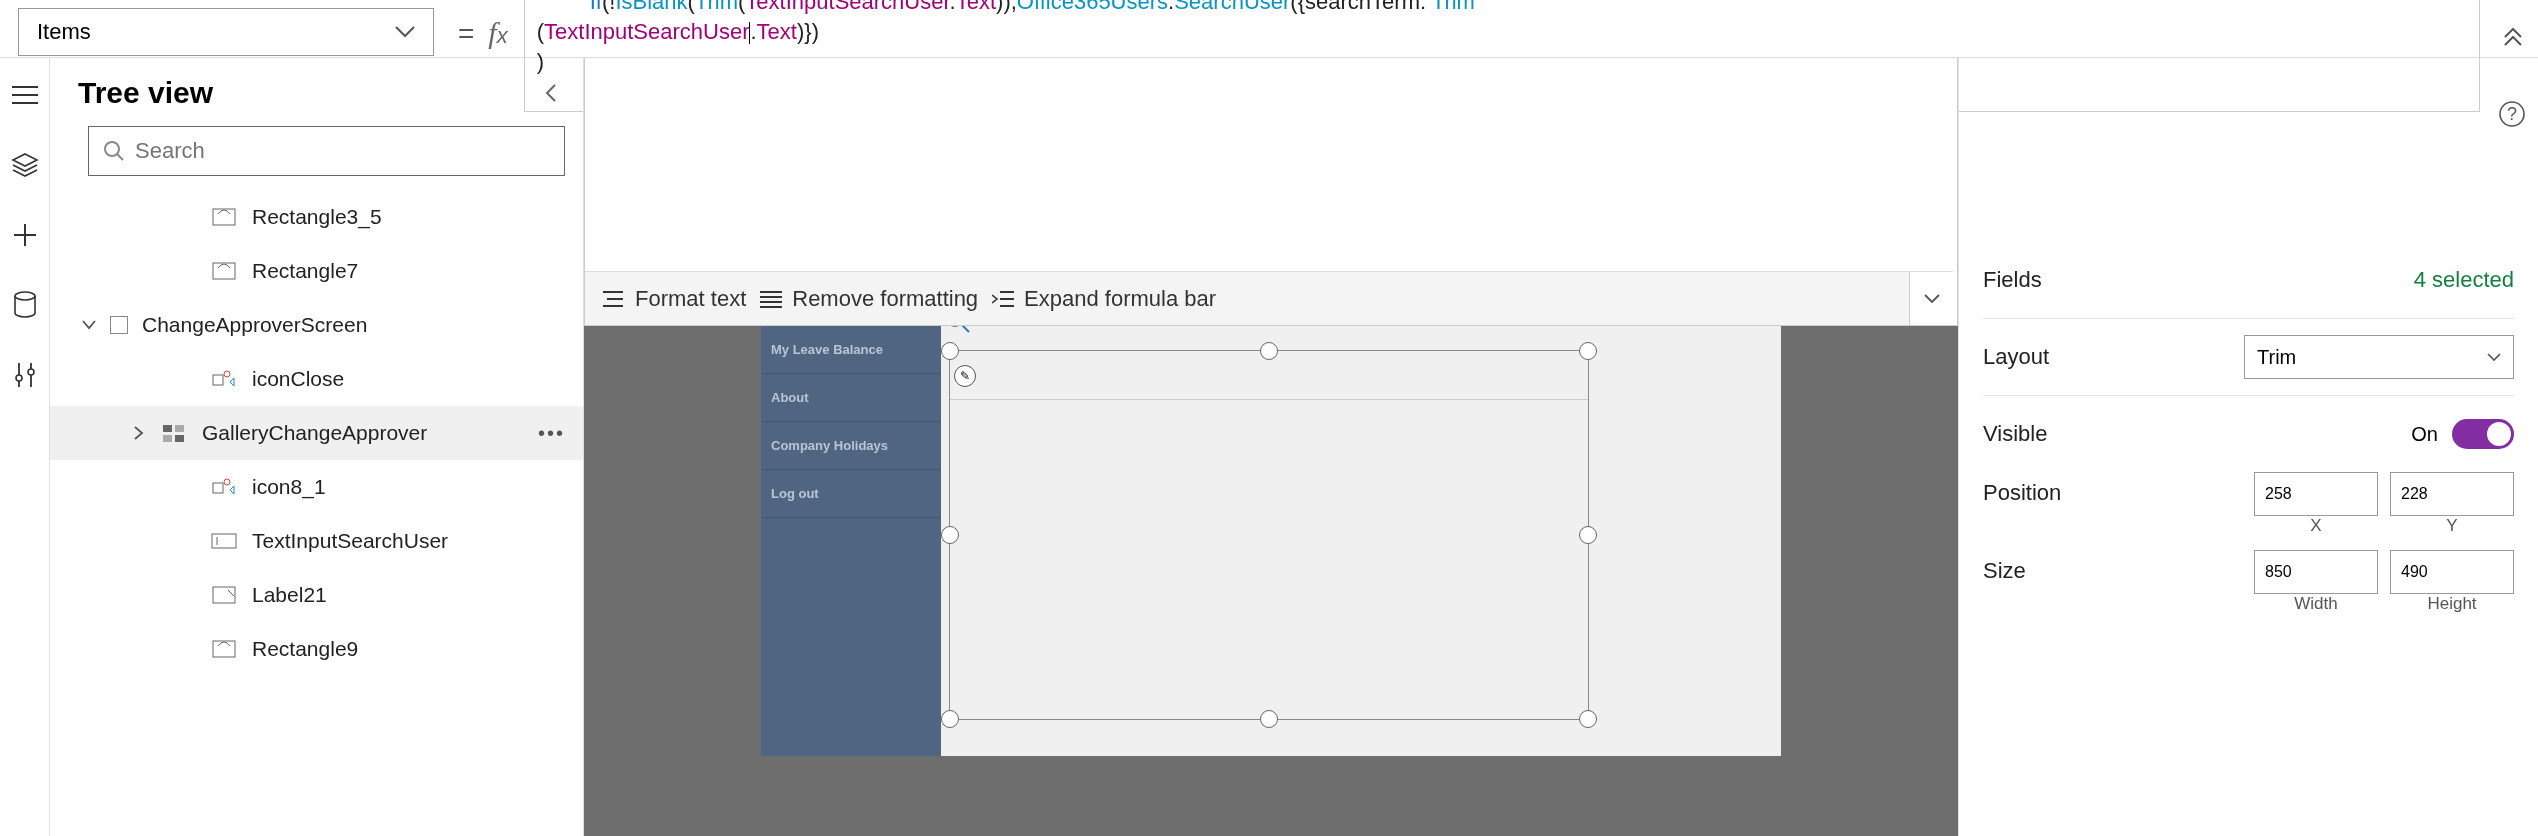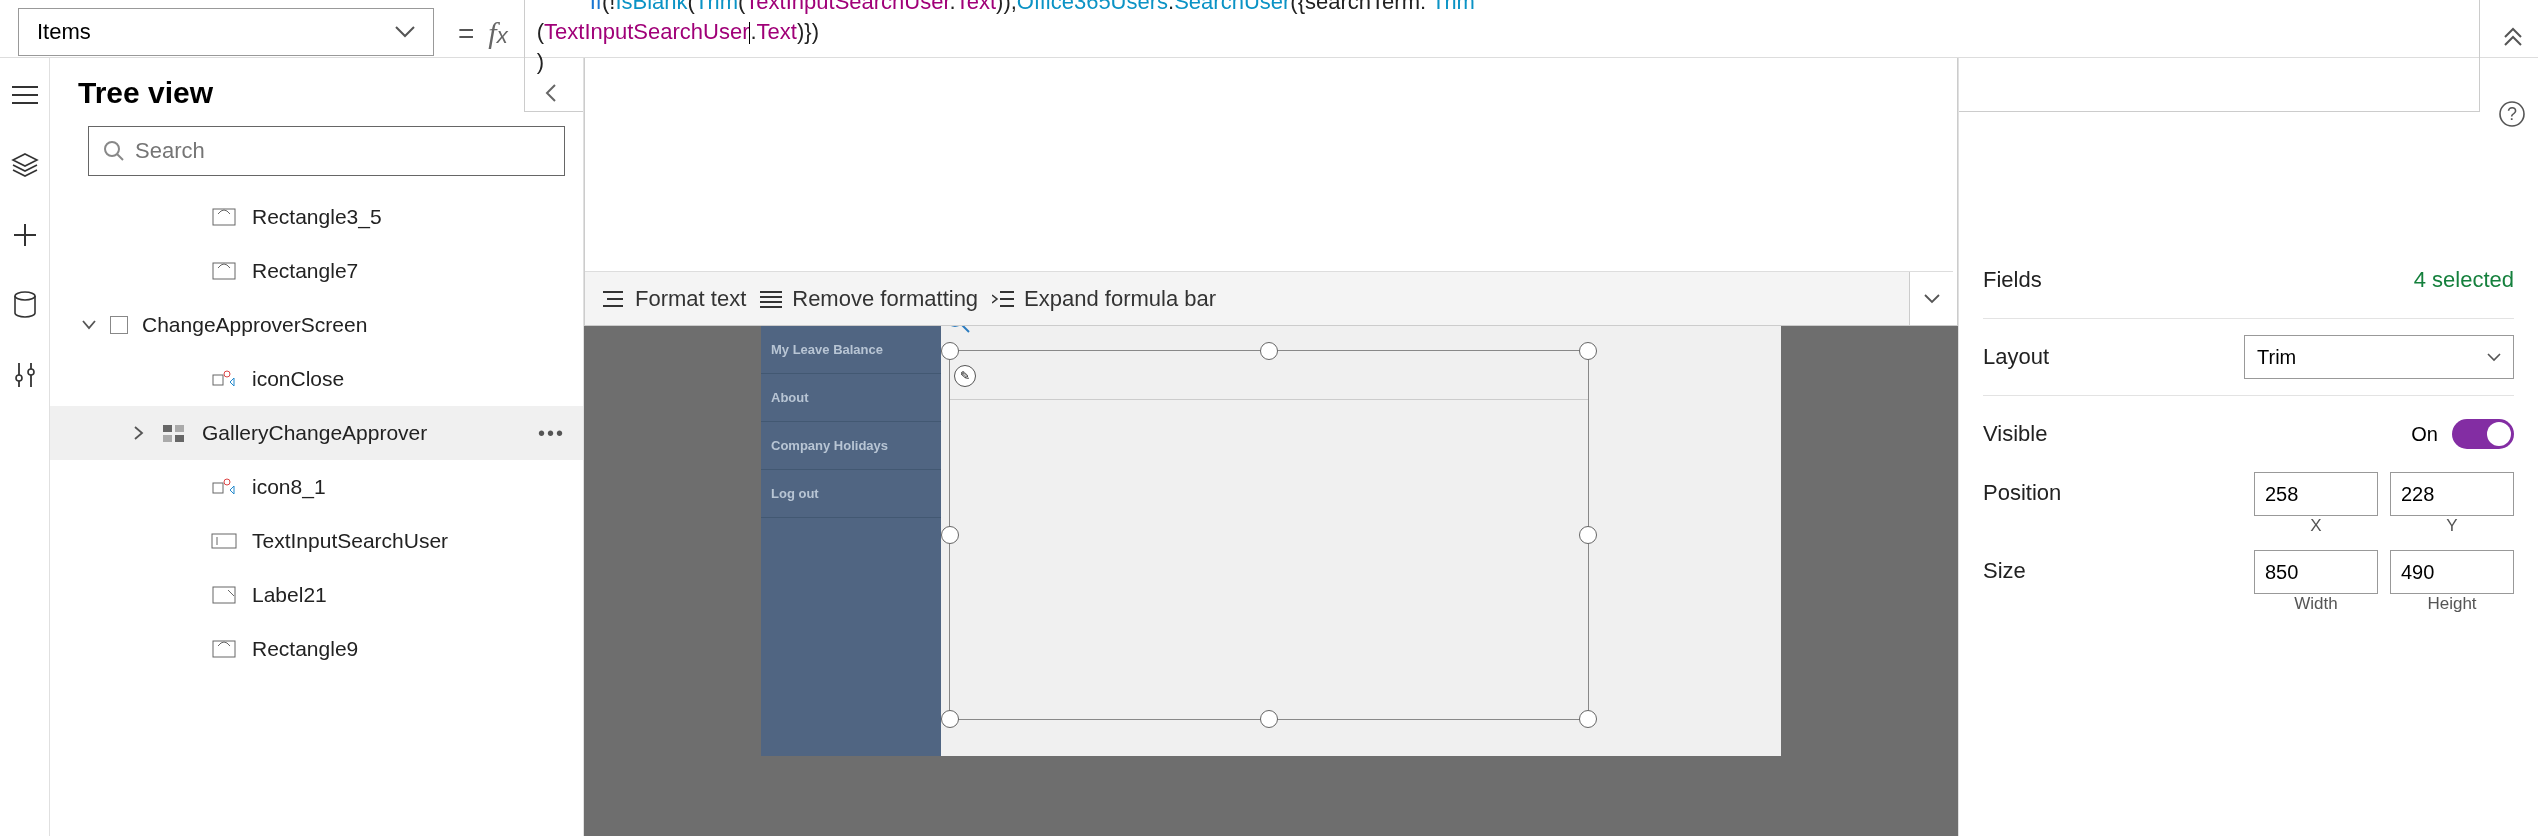--- a/index.html
+++ b/index.html
@@ -67,21 +67,21 @@
   .props { width:580px; border-left:1px solid #e0e0e0; padding:14px 24px 0 24px; display:flex; flex-direction:column; gap:14px; position:relative; }
   .prop-row { display:flex; justify-content:space-between; align-items:center; min-height:48px; }
   .prop-label { font-size:22px; color:#222; }
   .link-purple { color:#15803d; font-size:22px; }
   .divider { border-top:1px solid #e3e3e3; }
   .dd { width:270px; height:44px; border:1px solid #999; display:flex; align-items:center; justify-content:space-between; padding:0 12px; font-size:20px; }
   .toggle-wrap { display:flex; align-items:center; gap:14px; }
   .toggle { width:62px; height:30px; background:#832da3; border-radius:15px; position:relative; }
   .toggle .knob { position:absolute; right:3px; top:3px; width:24px; height:24px; background:#fff; border-radius:50%; }
   .num-pair { display:flex; gap:12px; }
-  .num-box { width:124px; height:44px; border:1px solid #999; padding:0 10px; font-size:20px; display:flex; align-items:center; }
+  .num-box { width:124px; height:44px; border:1px solid #999; padding:0 10px; font-size:16px; display:flex; align-items:center; }
   .pair-labels { display:flex; gap:12px; }
   .pair-labels div { width:124px; text-align:center; font-size:17px; color:#555; }
 
   svg { display:block; }
 </style>
 </head>
 <body>
 
 <div class="formula-row">
   <div class="property-dropdown">

